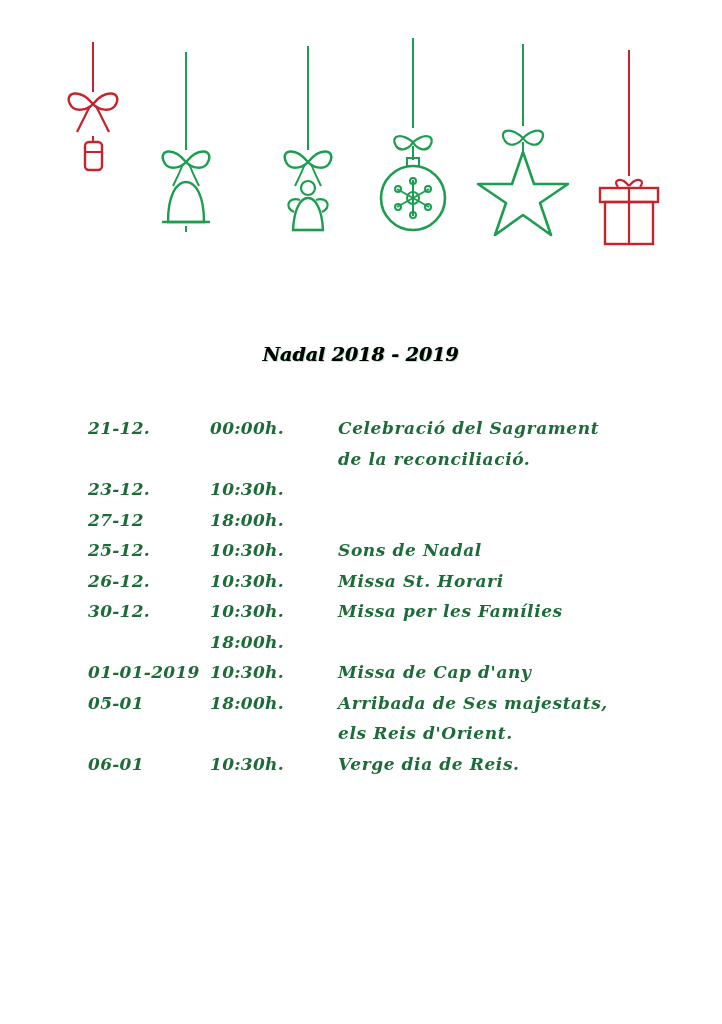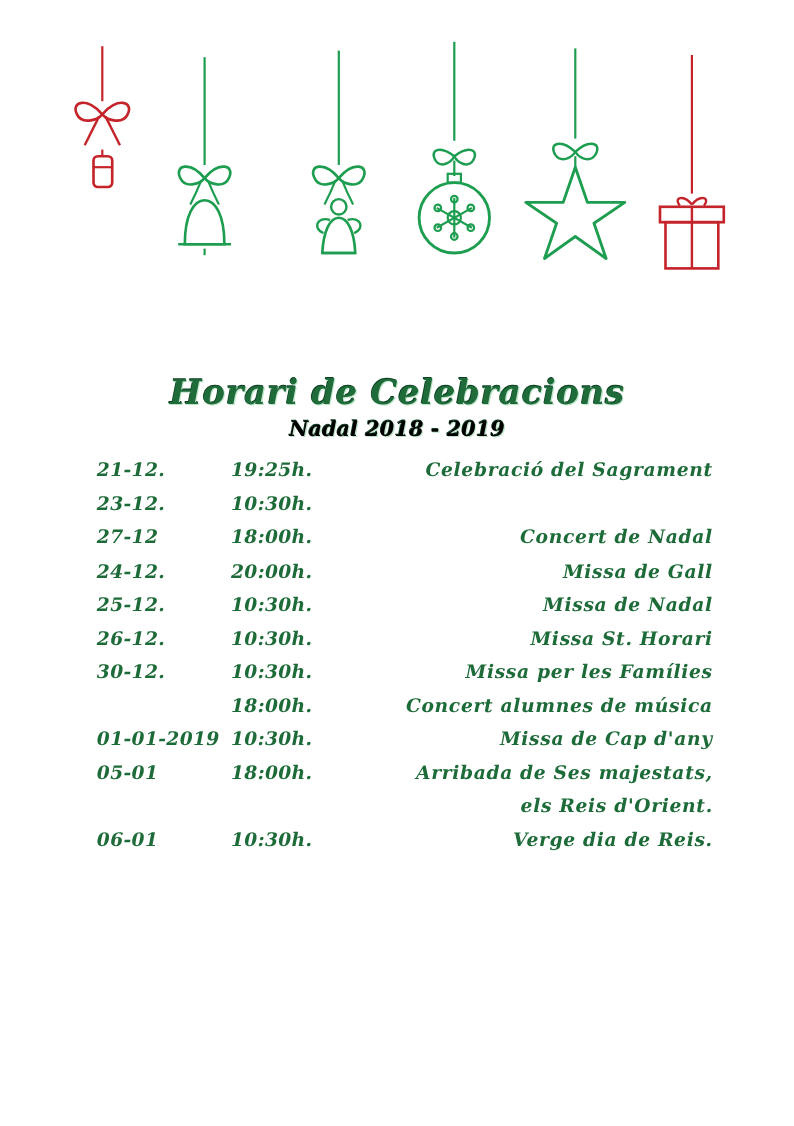--- a/index.html
+++ b/index.html
@@ -77,21 +77,20 @@
   .c-date {
     width: 122px;
     flex: 0 0 122px;
   }
   .c-time {
     width: 128px;
     flex: 0 0 128px;
   }
   .c-desc {
     flex: 1 1 auto;
-    text-align: right;
   }
   .cell {
     font-family: "DejaVu Serif", serif;
     font-style: italic;
     font-weight: bold;
     font-size: 17px;
     color: #1d6b38;
     white-space: nowrap;
     letter-spacing: 0.3px;
   }
@@ -185,73 +184,70 @@
         <path d="M629 186 C 637 176, 646 180, 640 187" fill="none" stroke="#c4242a" stroke-width="2.2"></path>
         <rect x="600" y="188" width="58" height="14" fill="none" stroke="#c4242a" stroke-width="2.4"></rect>
         <rect x="605" y="202" width="48" height="42" fill="none" stroke="#c4242a" stroke-width="2.4"></rect>
         <line x1="629" y1="188" x2="629" y2="244" stroke="#c4242a" stroke-width="2.2"></line>
       </g>
 
     </svg>
   </div>
 
   <div id="title-block">
-    <div id="main-title">Horari de Celebracions</div>
     <div id="sub-title">Nadal  2018 - 2019</div>
   </div>
 
   <div id="schedule">
 
     <div class="row">
       <span class="cell c-date">21-12.</span>
-      <span class="cell c-time">19:25h.</span>
+      <span class="cell c-time">00:00h.</span>
       <span class="cell c-desc desc">Celebració del Sagrament</span>
     </div>
 
+    <div class="row">
+      <span class="cell c-date"></span>
+      <span class="cell c-time"></span>
+      <span class="cell c-desc desc">de la reconciliació.</span>
+    </div>
 
     <div class="row">
       <span class="cell c-date">23-12.</span>
       <span class="cell c-time">10:30h.</span>
     </div>
 
     <div class="row">
       <span class="cell c-date">27-12</span>
       <span class="cell c-time">18:00h.</span>
-      <span class="cell c-desc desc">Concert de Nadal</span>
-    </div>
-
-
-    <div class="row">
-      <span class="cell c-date">24-12.</span>
-      <span class="cell c-time">20:00h.</span>
-      <span class="cell c-desc desc">Missa de Gall</span>
-    </div>
+    </div>
+
+
 
     <div class="row">
       <span class="cell c-date">25-12.</span>
       <span class="cell c-time">10:30h.</span>
-      <span class="cell c-desc desc">Missa  de  Nadal</span>
+      <span class="cell c-desc desc">Sons  de  Nadal</span>
     </div>
 
     <div class="row">
       <span class="cell c-date">26-12.</span>
       <span class="cell c-time">10:30h.</span>
       <span class="cell c-desc desc">Missa  St.  Horari</span>
     </div>
 
     <div class="row">
       <span class="cell c-date">30-12.</span>
       <span class="cell c-time">10:30h.</span>
       <span class="cell c-desc desc">Missa  per  les  Famílies</span>
     </div>
 
     <div class="row">
       <span class="cell c-date"></span>
       <span class="cell c-time">18:00h.</span>
-      <span class="cell c-desc desc">Concert alumnes de música</span>
     </div>
 
 
     <div class="row">
       <span class="cell c-date">01-01-2019</span>
       <span class="cell c-time">10:30h.</span>
       <span class="cell c-desc desc">Missa  de  Cap  d'any</span>
     </div>
 
     <div class="row">

